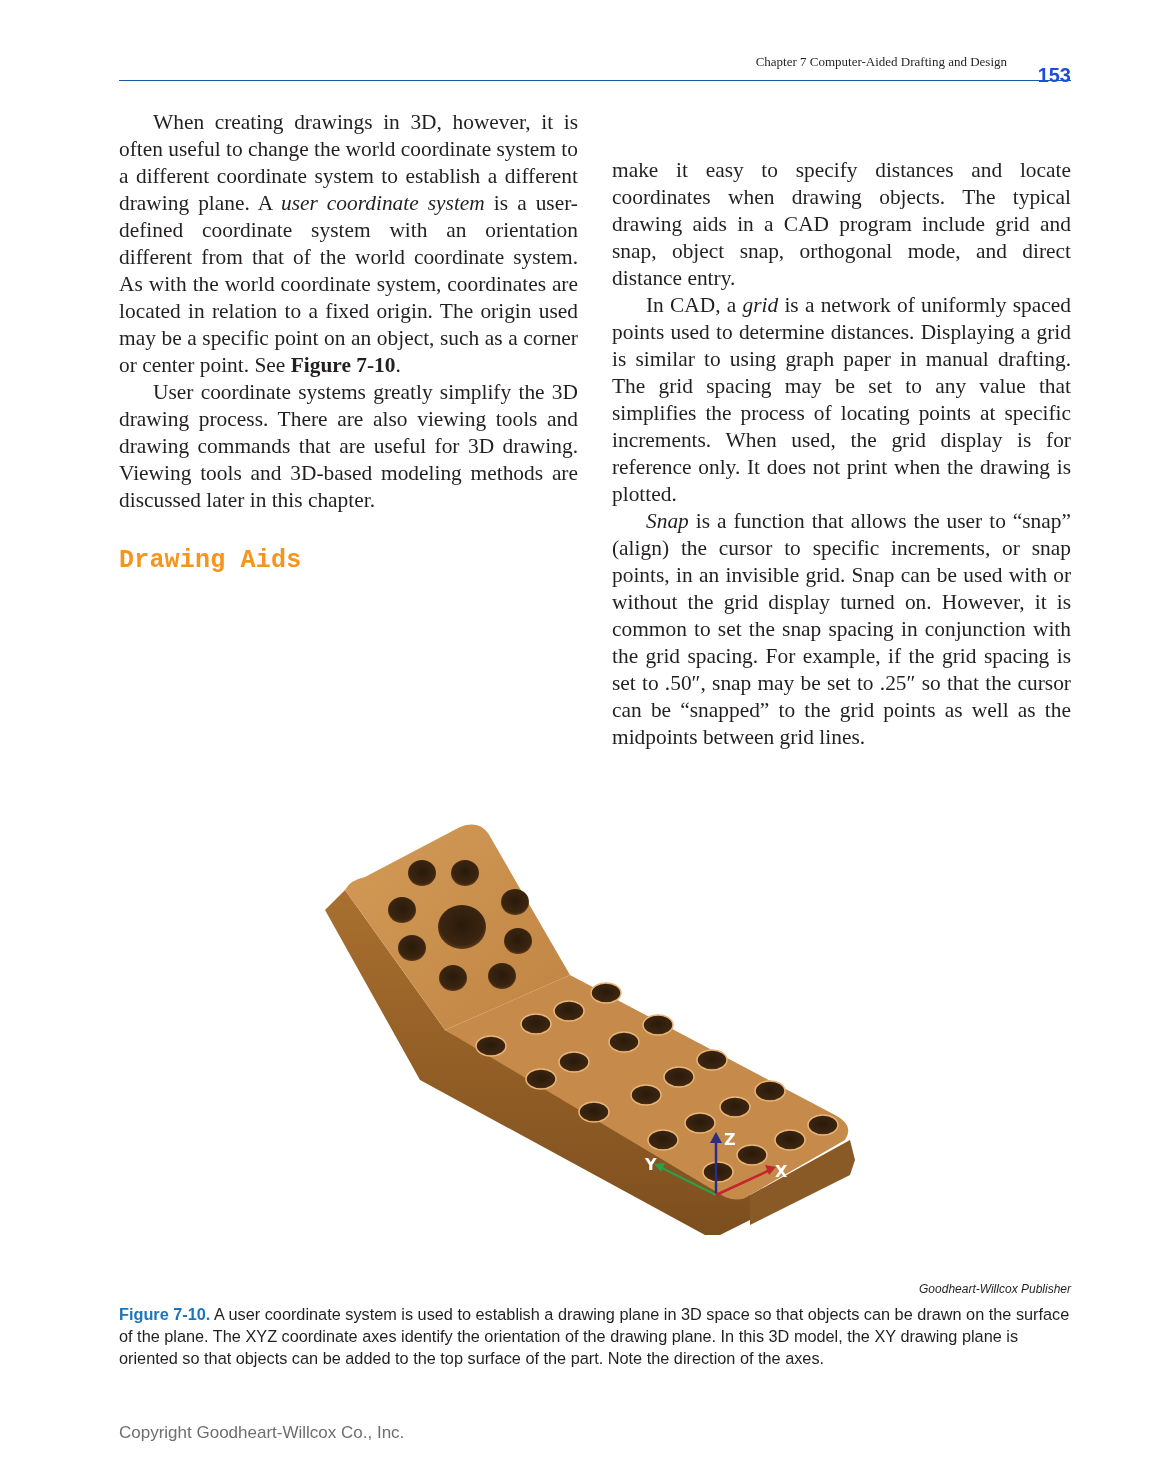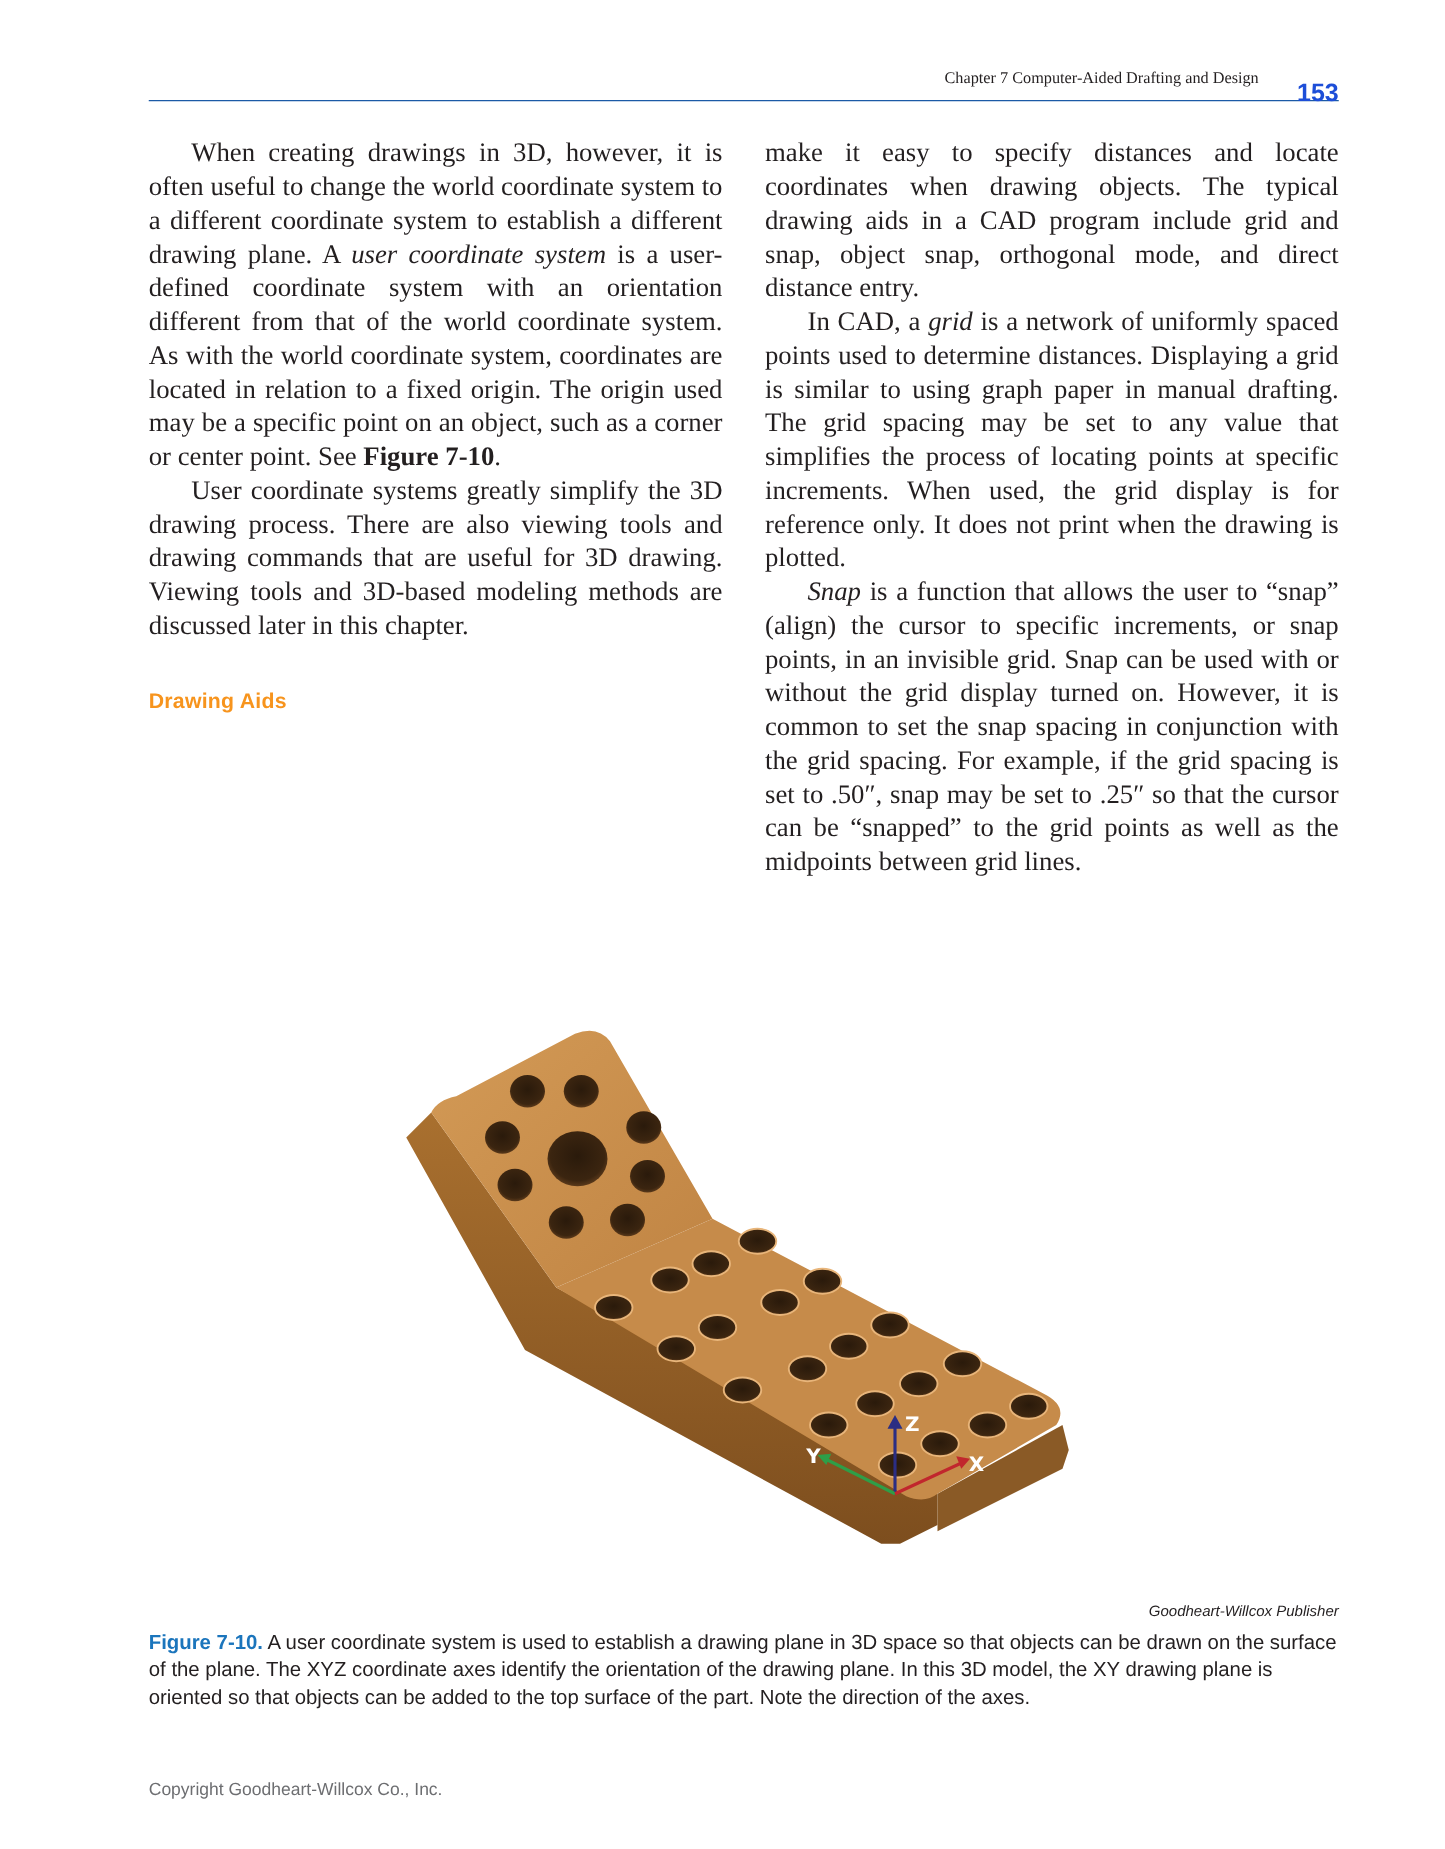--- a/index.html
+++ b/index.html
@@ -2,31 +2,31 @@
 <html><head>
 <meta charset="utf-8">
 <style>
   html, body { margin:0; padding:0; background:#ffffff; }
   body { width:1156px; height:1479px; position:relative; overflow:hidden; color:#231f20; }
   .running-head { position:absolute; left:119px; top:50px; width:952px; height:30px; border-bottom:1.5px solid #1b5aa6; }
   .rh-chapter { position:absolute; right:64px; top:4px; font-family:"Liberation Serif", serif; font-size:13px; color:#231f20; }
   .rh-page { position:absolute; right:0; top:14px; font-family:"Liberation Sans", sans-serif; font-weight:bold; font-size:20px; color:#1d4ed8; }
   .col { position:absolute; top:109px; width:459px; font-family:"Liberation Serif", serif; font-size:21.4px; line-height:27px; text-align:justify; }
   .col-left { left:119px; }
-  .col-right { left:612px; }
+  .col-right { left:612px;margin-top:48px; }
   .col p { margin:0; }
   .indent { text-indent:34px; }
   .bi { font-weight:normal; font-style:italic; }
   .b { font-weight:bold; }
-  .section-heading { font-family:Liberation Sans, sans-serif; font-weight:bold; color:#f7941d; font-size:17px; line-height:30px; margin:32px 0 4px 0 !important; letter-spacing:0.2px; }
+  .section-heading { font-family:Liberation Mono, monospace; font-weight:bold; color:#f7941d; font-size:25px; line-height:30px; margin:32px 0 4px 0 !important; letter-spacing:0.2px; }
   .figure { position:absolute; left:320px; top:815px; width:550px; height:450px; }
   .credit { position:absolute; right:85px; top:1282px; font-family:"Liberation Sans", sans-serif; font-style:italic; font-size:12px; color:#231f20; }
   .caption { position:absolute; left:119px; top:1303px; width:952px; font-family:"Liberation Sans", sans-serif; font-size:16.3px; line-height:22px; color:#231f20; }
   .caption-label { color:#1b75bc; font-weight:bold;text-align:right; }
-  .copyright { position:absolute; left:119px; top:1423px; font-family:"Liberation Sans", sans-serif; font-size:14px; color:#6d6e71; }
+  .copyright { position:absolute; left:119px; top:1423px; font-family:"Liberation Sans", sans-serif; font-size:17px; color:#6d6e71; }
 </style>
 </head>
 <body>
 
 <div class="running-head">
   <span class="rh-chapter">Chapter 7  Computer-Aided Drafting and Design</span>
   <span class="rh-page">153</span>
 </div>
 
 <div class="col col-left">

